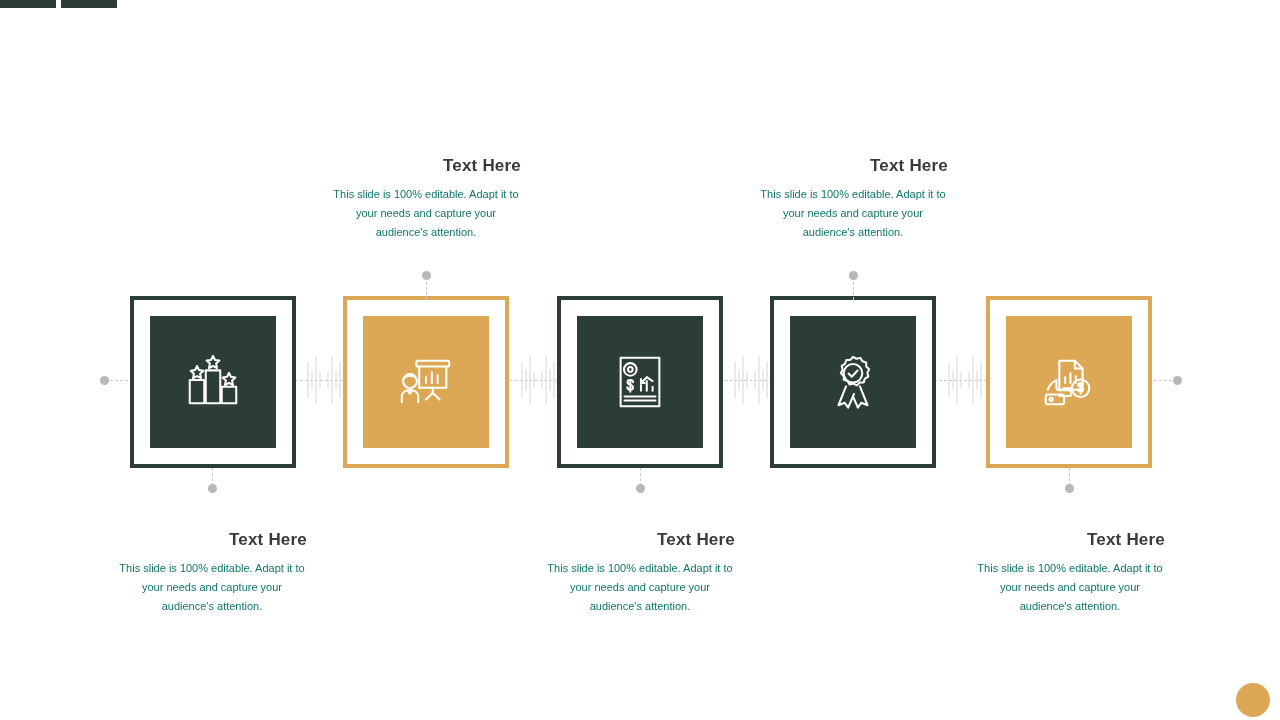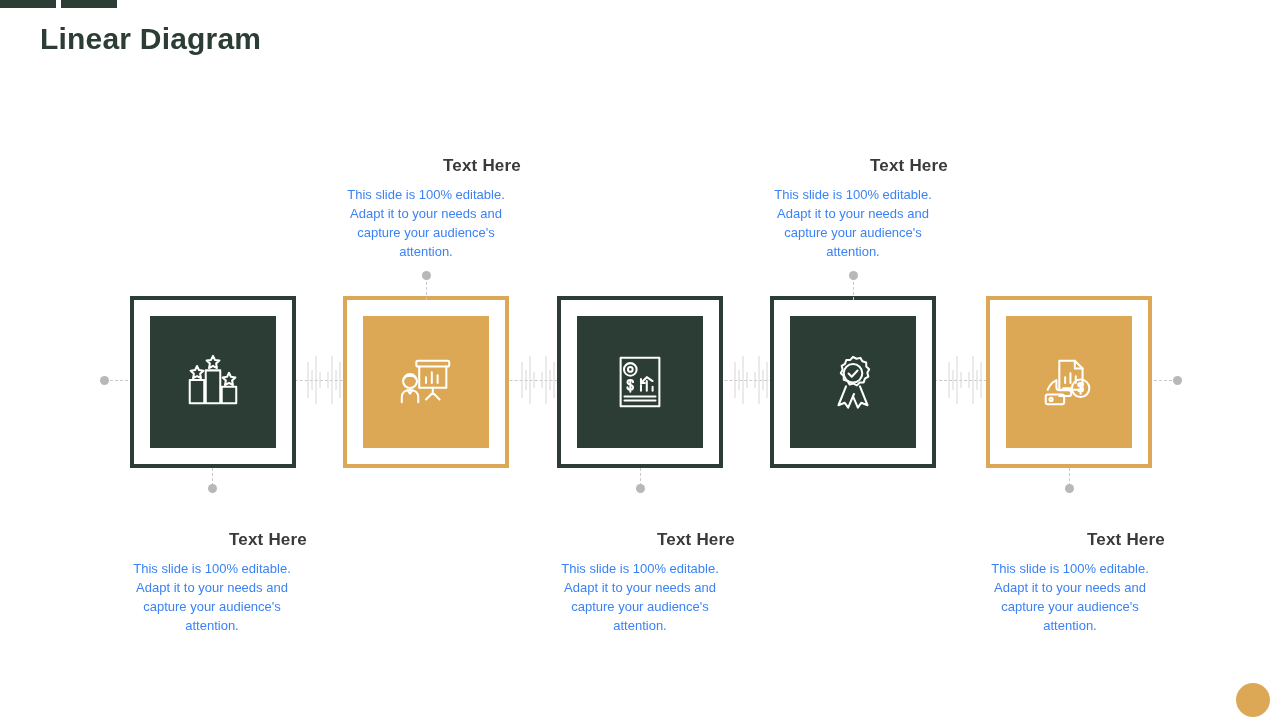--- a/index.html
+++ b/index.html
@@ -127,23 +127,23 @@
   }
   .tb-title {
     font-size: 17px;
     font-weight: bold;
     color: #3a3a3a;
     margin-bottom: 9px;
     letter-spacing: 0.2px;
     text-align: right;
   }
   .tb-body {
-    font-size: 13px;
+    font-size: 11px;
     line-height: 19px;
-    color: #3b82f6;
+    color: #0f766e;
   }
 
   
   .accent-circle {
     position: absolute;
     left: 1236px;
     top: 683px;
     width: 34px;
     height: 34px;
     border-radius: 50%;
@@ -151,21 +151,20 @@
   }
 </style>
 </head>
 <body>
 
 <div class="stage">
 
   <div class="topbar-seg a"></div>
   <div class="topbar-seg b"></div>
 
-  <div class="page-title">Linear Diagram</div>
 
   <div class="rail"></div>
   <div class="rail-dot left"></div>
   <div class="rail-dot right"></div>
 
   <div class="pulse" style="left:296px;">
     <svg viewBox="0 0 56 56" width="56" height="56" aria-hidden="true">
       <g stroke="#d6d6d6" stroke-width="1" fill="none">
         <line x1="12" y1="10" x2="12" y2="46"></line>
         <line x1="16" y1="18" x2="16" y2="38"></line>

